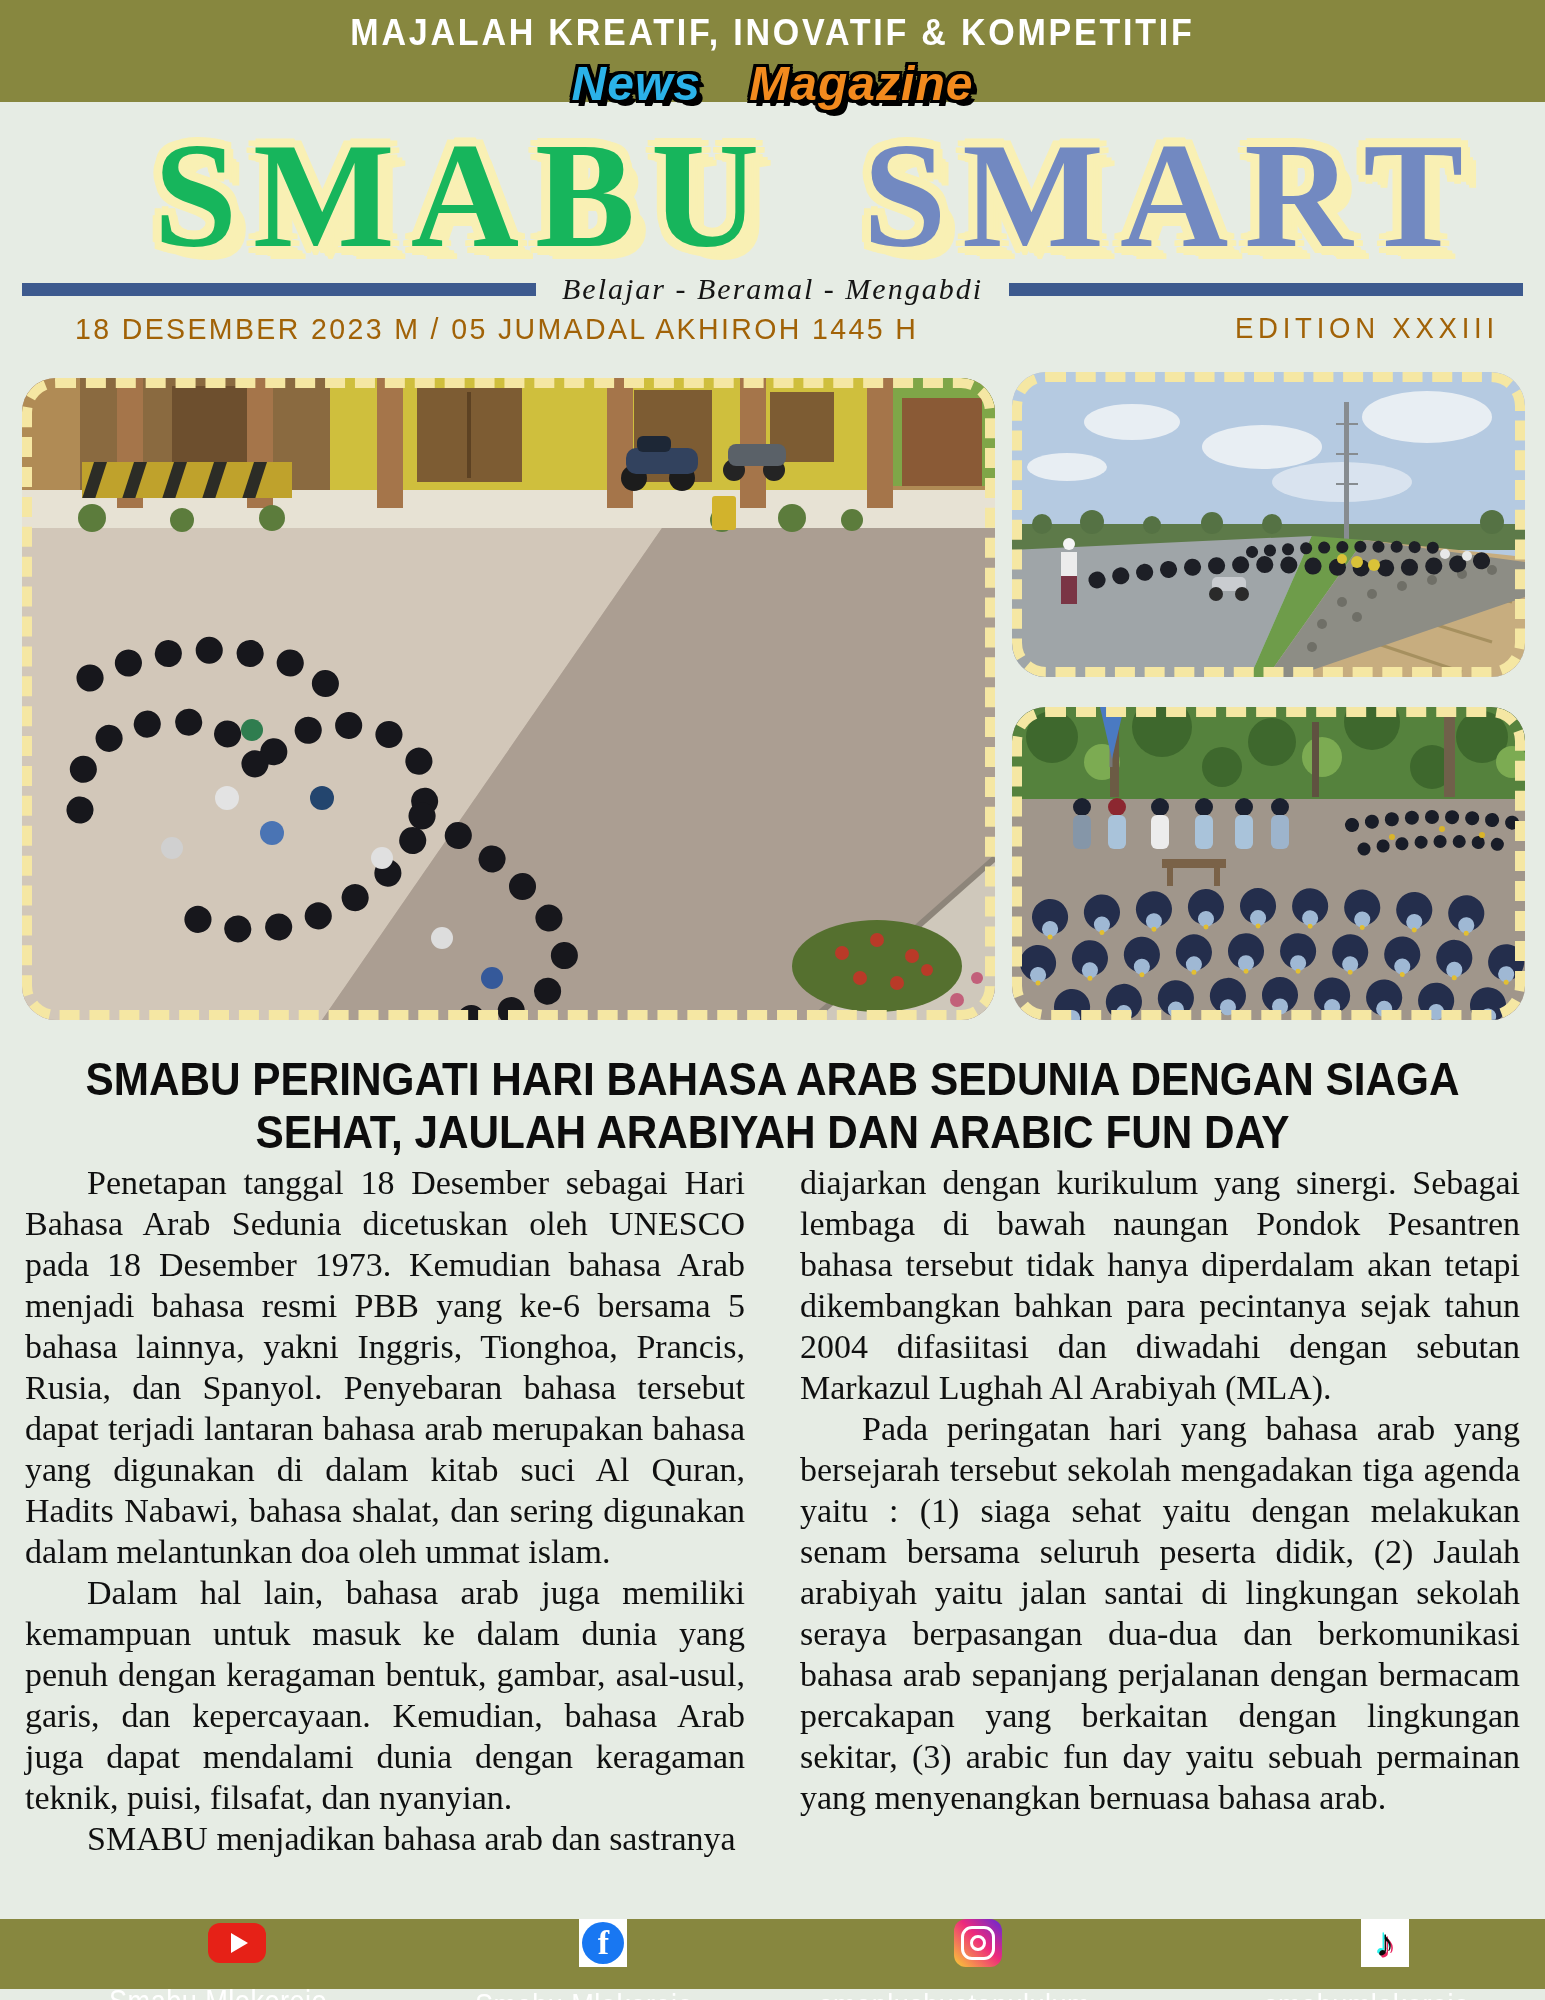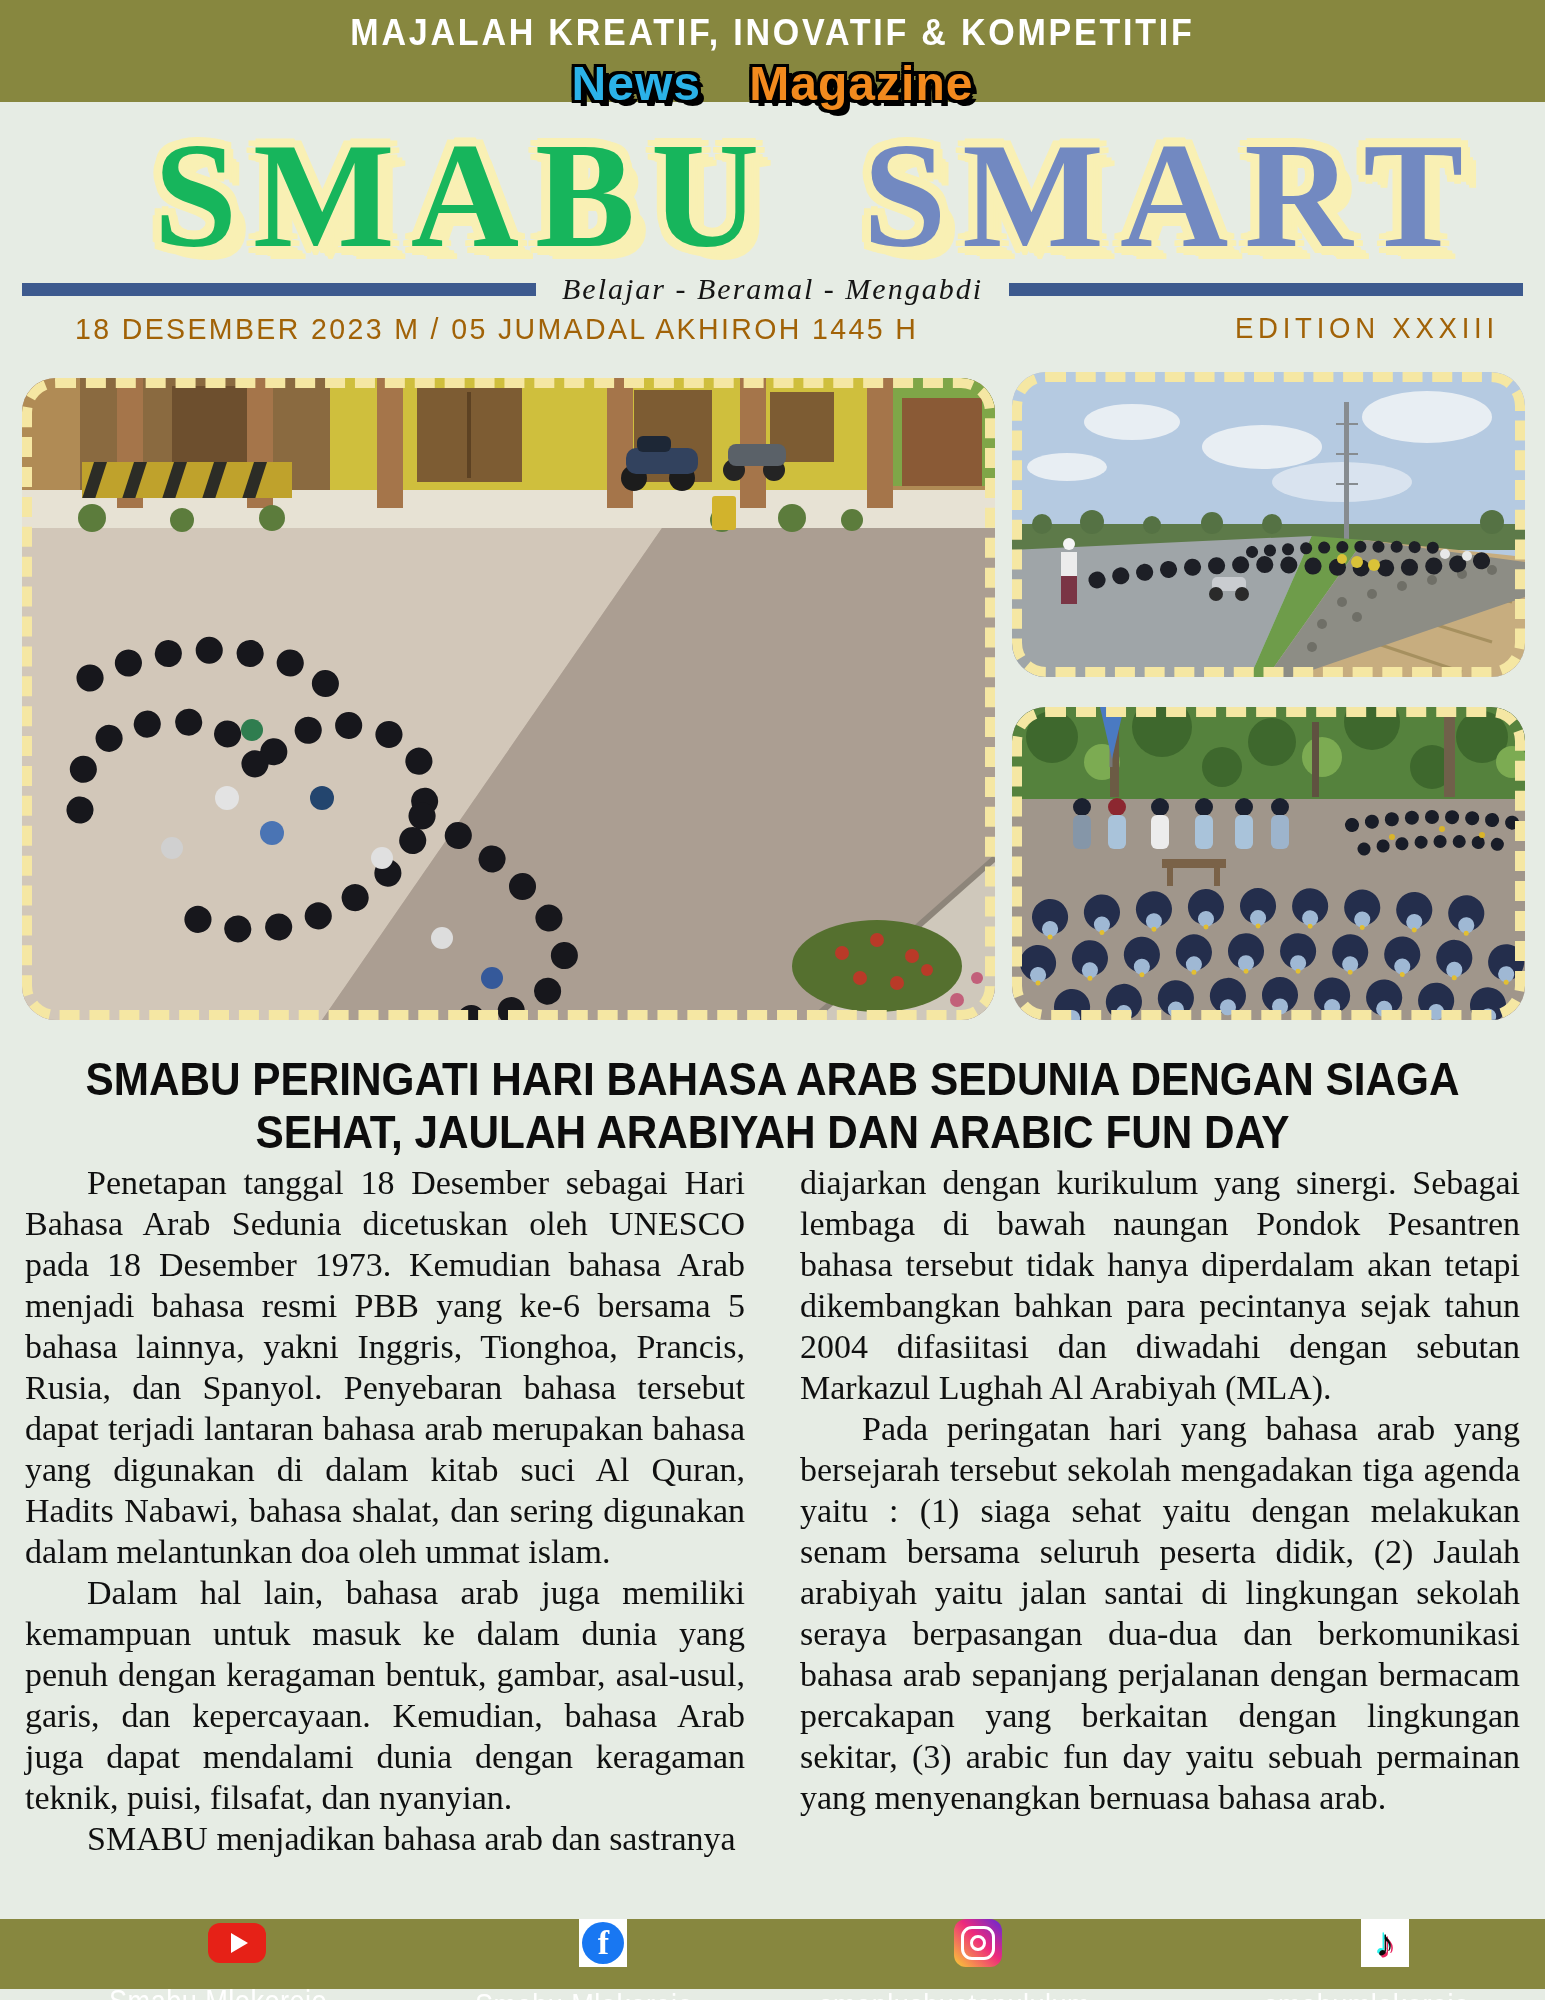--- a/index.html
+++ b/index.html
@@ -8,21 +8,21 @@
     background:#e6ece4; overflow:hidden;
     font-family:"Liberation Sans", sans-serif;
   }
 
   
   .banner { position:absolute; top:0; left:0; width:100%; height:102px; background:#87873f; text-align:center; }
   .tagline {
     display:block; margin-top:12px; font-size:37px; font-weight:bold; color:#ffffff;
     letter-spacing:3px; transform:scaleX(.92); transform-origin:center;
   }
-  .newsmag { margin-top:2px; font-size:48px; font-weight:bold; letter-spacing:1px; }
+  .newsmag { margin-top:2px; font-size:48px; font-weight:bold; font-style:italic; letter-spacing:1px; }
   .newsmag .word { display:inline-block; margin:0 17px;
     text-shadow:3px 0 0 #000,-3px 0 0 #000,0 3px 0 #000,0 -3px 0 #000,
                 3px 3px 0 #000,-3px 3px 0 #000,3px -3px 0 #000,-3px -3px 0 #000,6px 6px 0 #000; }
   .word-news { color:#2bb2e8; }
   .word-magazine { color:#f28a1e; }
 
   
   .masthead {
     position:absolute; top:126px; left:0; width:100%; height:140px;
     text-align:center; font-family:"Liberation Serif", serif; font-weight:bold;

